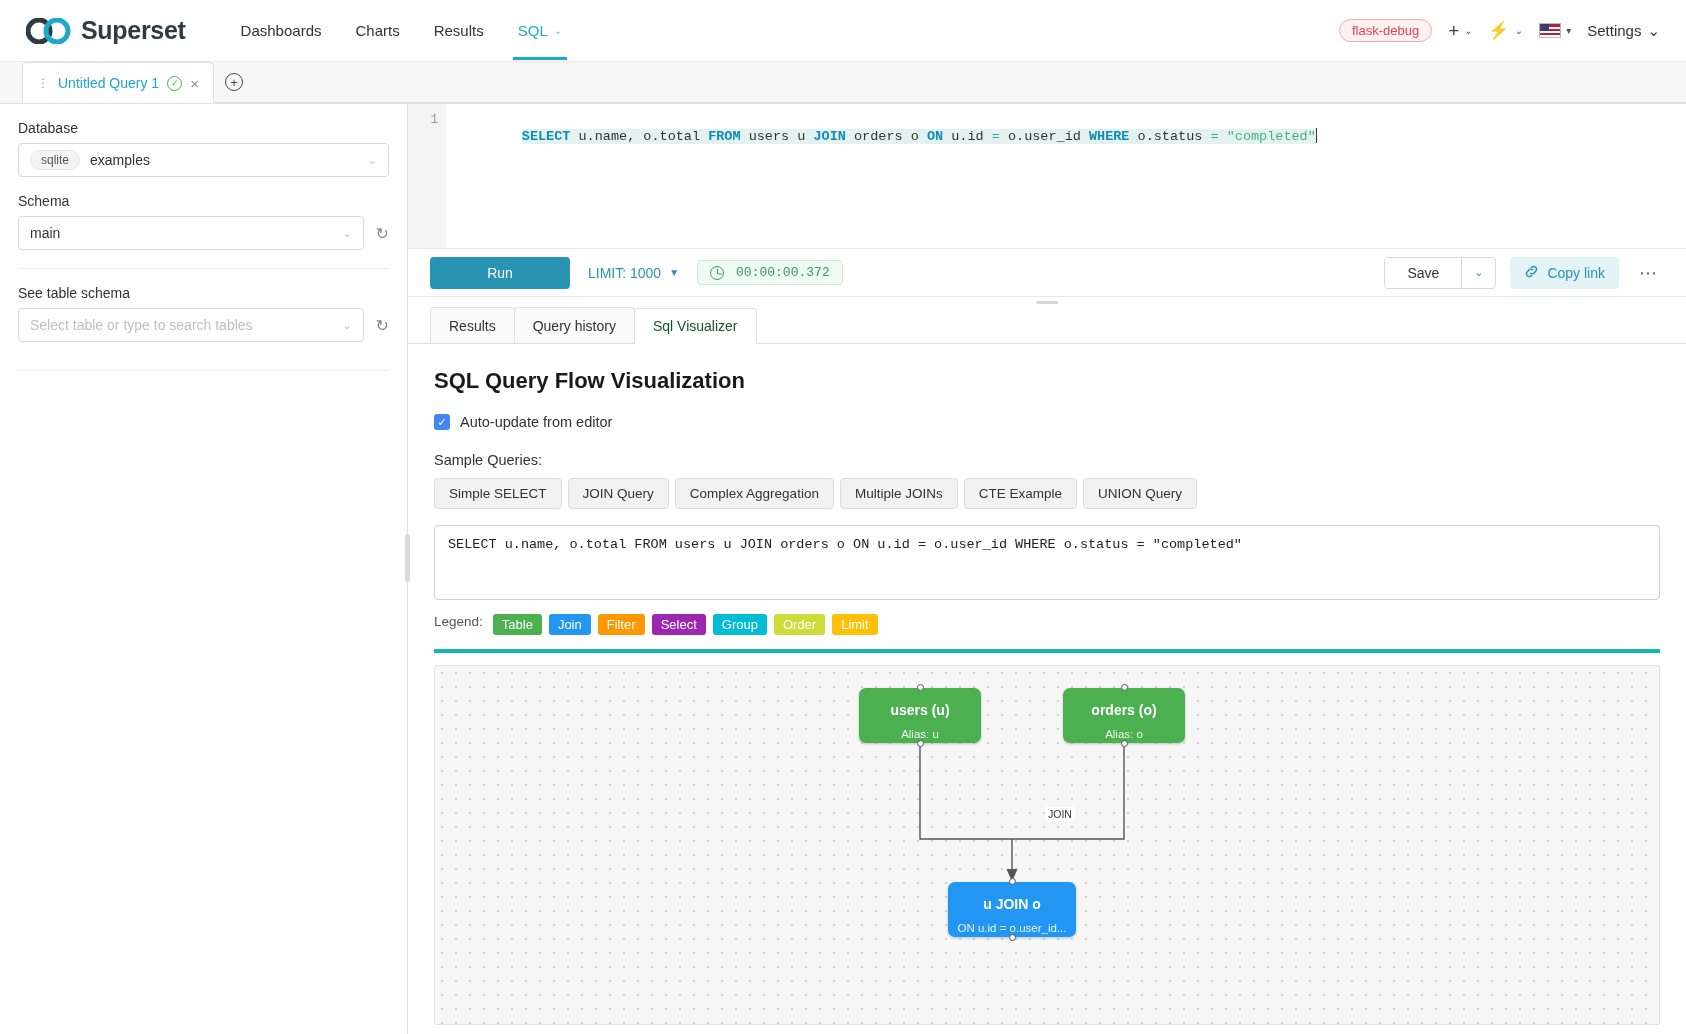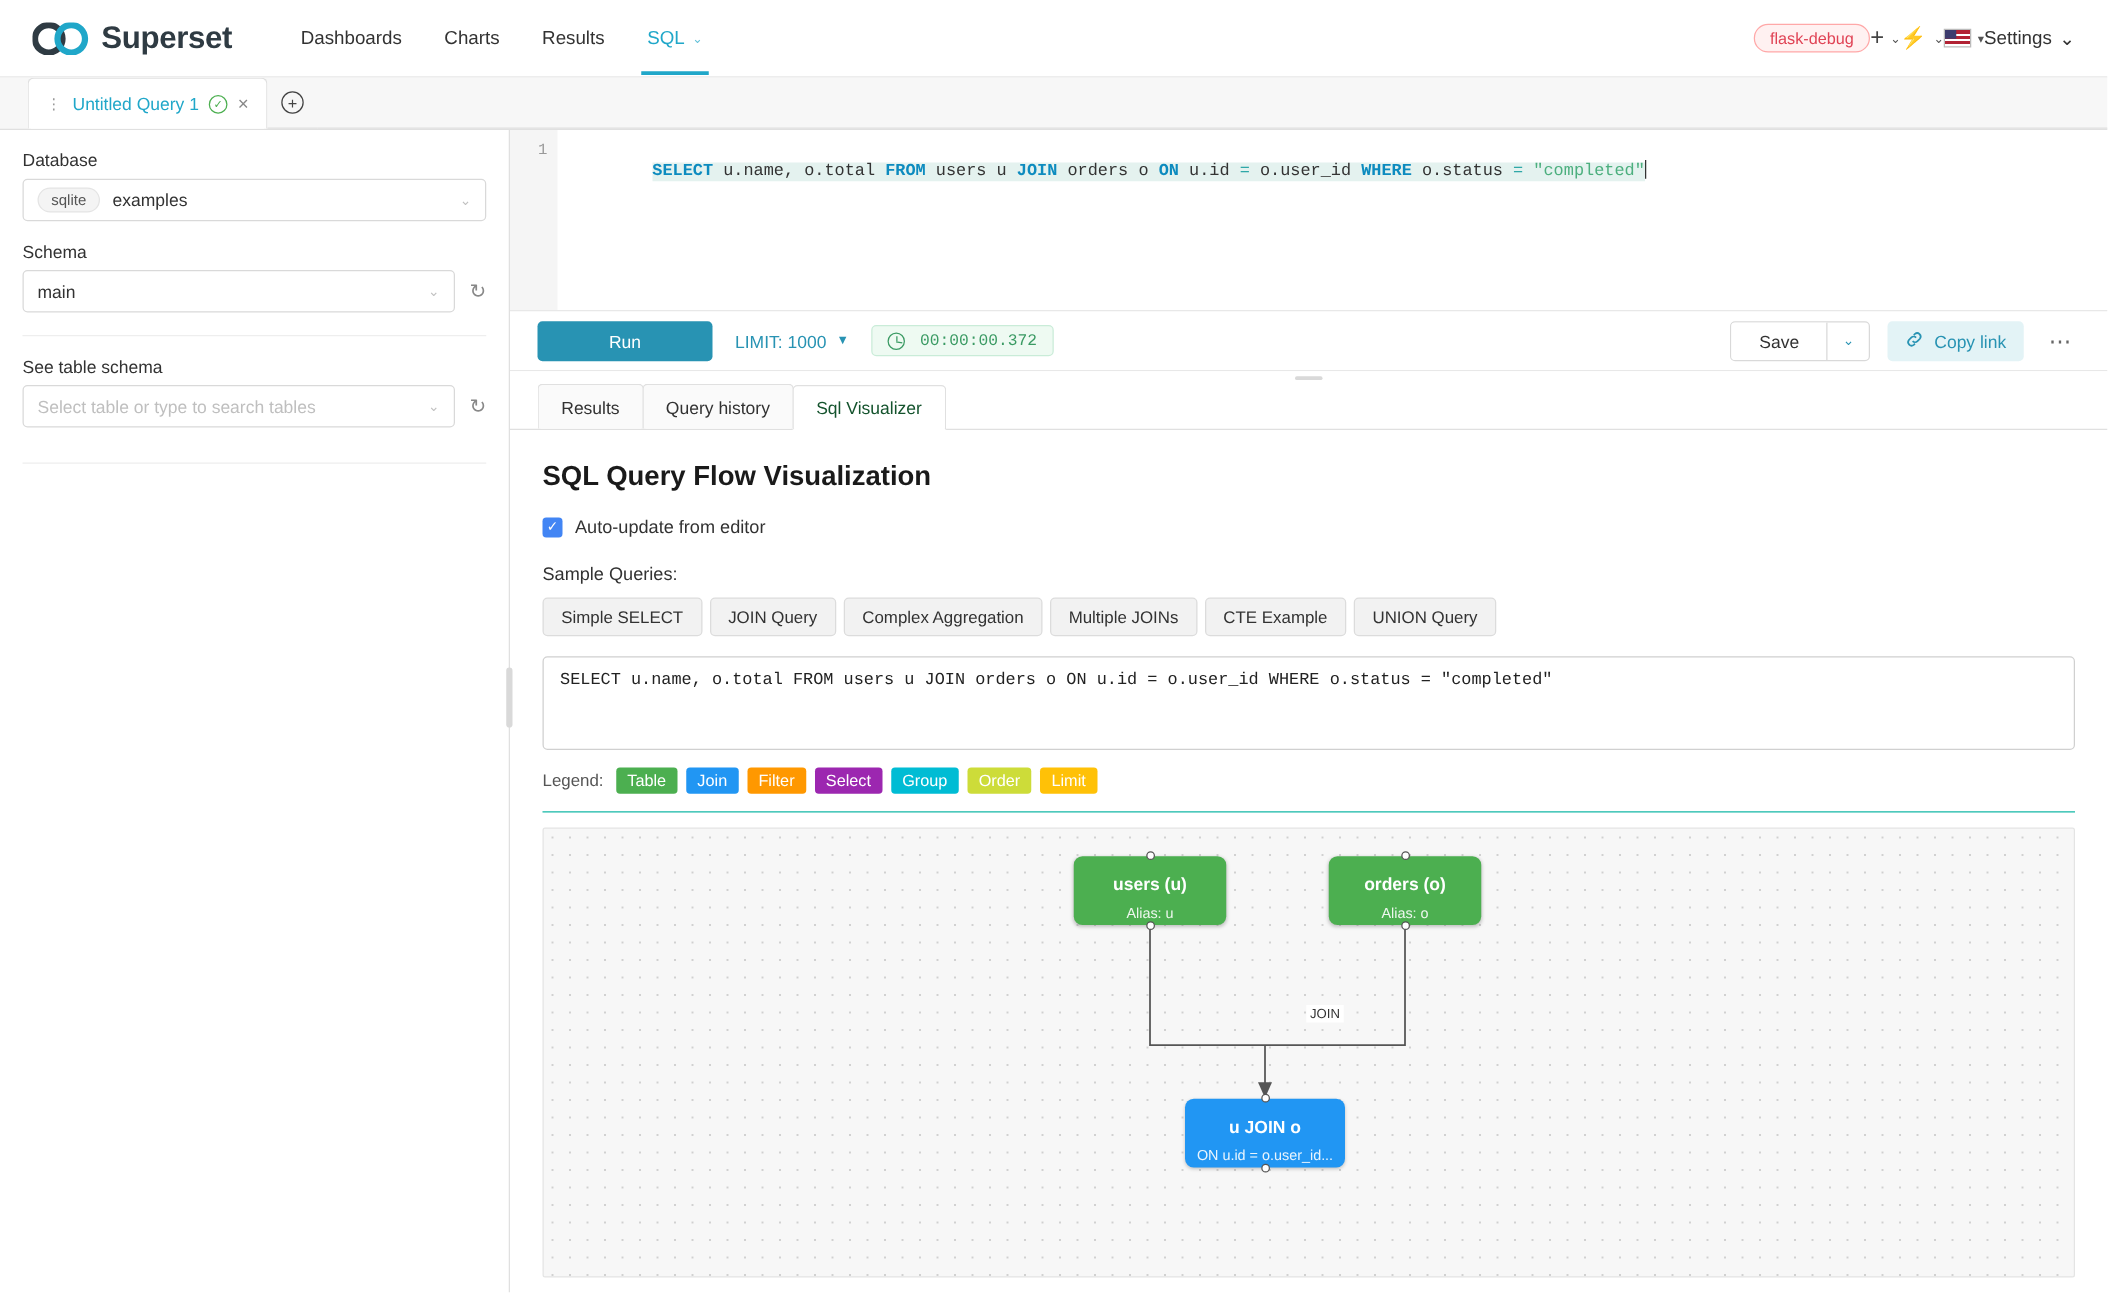--- a/index.html
+++ b/index.html
@@ -24,21 +24,21 @@
   .nav-link {
     padding:0 17px; height:58px; display:flex; align-items:center;
     font-size:15px; color:#323232; cursor:pointer; position:relative;
   }
   .nav-link.active { color:#20a7c9; }
   .nav-link.active:after {
     content:""; position:absolute; left:12px; right:12px; bottom:0;
     height:3px; background:#20a7c9;
   }
   .nav-caret { margin-left:6px; font-size:10px; opacity:.7; }
-  .nav-right { margin-left:auto; display:flex; align-items:center; }
+  .nav-right { margin-left:auto; display:flex; align-items:center; gap:16px; }
   .debug-badge {
     border:1px solid #ffa8a8; color:#e04355; background:#fff1f1;
     border-radius:12px; padding:3px 12px; font-size:13px;
   }
   .nav-icon-btn {
     display:flex; align-items:center; gap:5px; cursor:pointer;
     font-size:19px; color:#444;
   }
   .nav-icon-btn .mini-caret { font-size:10px; color:#555; }
   .flag {
@@ -212,22 +212,22 @@
     background:#f2f2f2; border:1px solid #dcdcdc; border-radius:4px;
     padding:7px 14px; font-size:13.5px; color:#323232; cursor:pointer;
     font-family:inherit;
   }
   .sql-textarea {
     width:100%; height:75px; border:1px solid #d0d0d0; border-radius:4px;
     padding:11px 13px; font-family:"Liberation Mono", monospace; font-size:13.5px;
     color:#222; resize:none; outline:none; display:block;
   }
   .legendrow {
-    display:flex; align-items:center; gap:7px; margin:14px 0 12px 0;
-    padding-bottom:14px; border-bottom:1px solid #14b8a6;
+    display:flex; gap:7px; margin:14px 0 12px 0;
+    padding-bottom:14px; border-bottom:4px solid #14b8a6;
   }
   .legend-caption { font-size:13.5px; color:#555; margin-right:3px; }
   .legend-chip {
     color:#fff; border-radius:3px; padding:3px 9px; font-size:13px;
   }
 
   
   .canvas {
     position:relative; height:360px; background:#f7f7f7;
     border:1px solid #e4e4e4; border-radius:2px;

